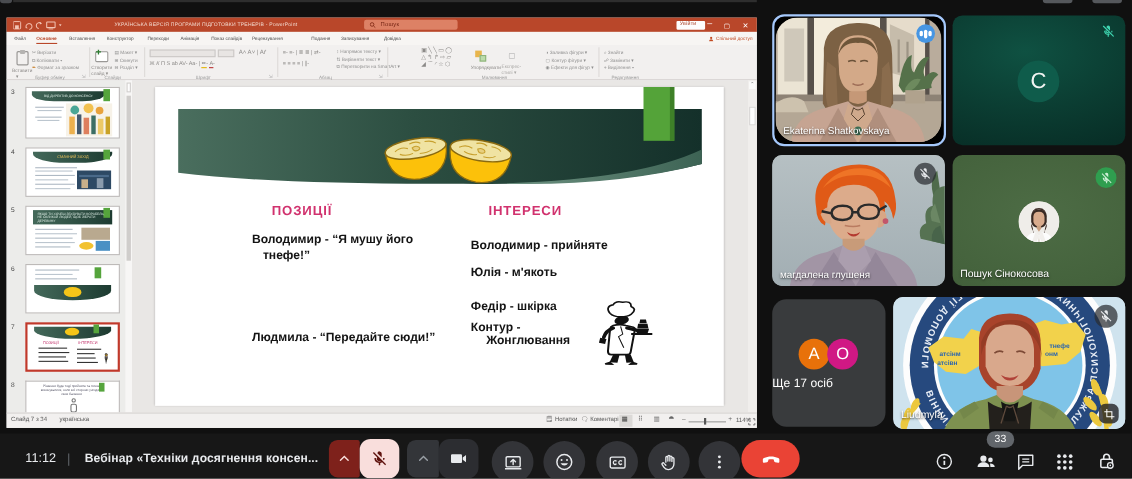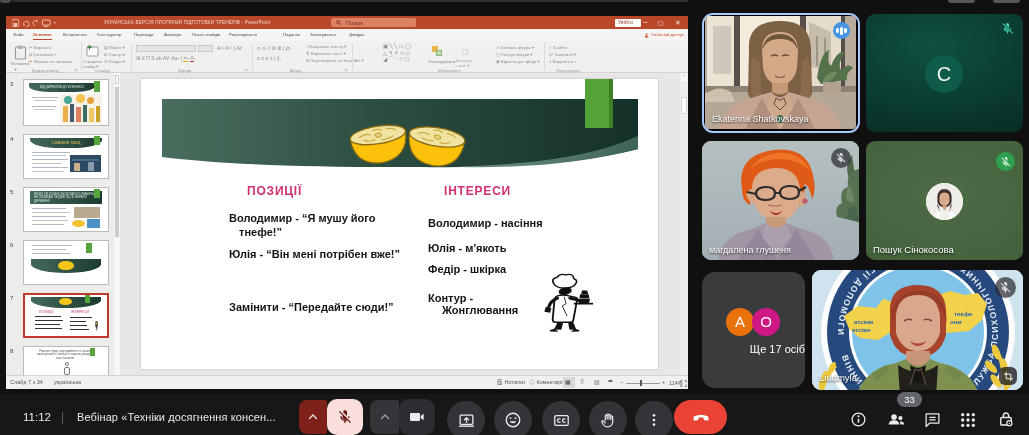--- a/index.html
+++ b/index.html
@@ -288,25 +288,24 @@
               <path d="M412 250 l-3.5 9 7.5 0.5 2 -9.5 Z" fill="#111"></path>
               <path d="M423 250 l1.5 9.5 7 -0.5 -3 -9 Z" fill="#111"></path>
               <path d="M409 258 l-5 2 0.5 1.8 8.5 0.2 Z" fill="#111"></path>
               <path d="M430 258 l5 2 -0.5 1.8 -8.5 0.2 Z" fill="#111"></path>
             </g>
           </svg>
           <div class="h-pink" style="left:106px;top:105px">ПОЗИЦІЇ</div>
           <div class="h-pink" style="left:303px;top:105px">ІНТЕРЕСИ</div>
           <div class="sline" style="left:88px;top:133px">Володимир - “Я мушу його</div>
           <div class="sline" style="left:98px;top:147px">тнефе!”</div>
-          <div class="sline" style="left:88px;top:169px">Юлія - “Він мені потрібен вже!”</div>
-          <div class="sline" style="left:88px;top:222px">Замінити - “Передайте сюди!”</div>
-          <div class="sline" style="left:287px;top:138px">Володимир - насіння</div>
+          <div class="sline" style="left:88px;top:222px">Людмила - “Передайте сюди!”</div>
+          <div class="sline" style="left:287px;top:138px">Володимир - прийняте</div>
           <div class="sline" style="left:287px;top:163px">Юлія - м'якоть</div>
-          <div class="sline" style="left:287px;top:184px">Федір - шкірка</div>
+          <div class="sline" style="left:287px;top:194px">Федір - шкірка</div>
           <div class="sline" style="left:287px;top:213px">Контур -</div>
           <div class="sline" style="left:301px;top:225px">Жонглювання</div>
         </div>
         <div class="abs" style="left:560px;top:0;width:8px;height:302px;background:#f0eeec"></div>
         <div class="abs" style="left:561px;top:1px;width:6px;height:7px;background:#fafafa;color:#888;font-size:5px;text-align:center;line-height:7px">⌃</div>
         <div class="abs" style="left:561px;top:24px;width:6px;height:17px;background:#fdfdfd;border:1px solid #d8d6d4"></div>
       </div>
     </div>
     <div id="statusbar">
       <div class="rtxt" style="left:4px;top:3px;font-size:5.5px;color:#555">Слайд 7 з 34</div>
@@ -323,21 +322,21 @@
       <div class="abs" style="left:634px;top:3.5px;width:2px;height:6px;background:#555"></div>
       <div class="rtxt" style="left:656px;top:3px;font-size:6px;color:#666">+</div>
       <div class="rtxt" style="left:663px;top:3.5px;font-size:5.5px;color:#555">114%</div>
       <svg class="abs" style="left:674px;top:3.5px" width="7" height="7" viewBox="0 0 10 10" fill="none" stroke="#666" stroke-width="1.2">
           <path d="M1 3.5 V1 h2.5 M6.5 1 H9 v2.5 M9 6.5 V9 H6.5 M3.5 9 H1 V6.5"></path>
         </svg>
     </div>
   </div>
 
   <div class="abs" style="left:702px;top:13px;width:158px;height:120px;border:2.5px solid #a5c8fb;border-radius:11px;background:#000">
-    <div class="tile" style="left:1px;top:1px;width:151px;height:113px;border-radius:4px">
+    <div class="tile" style="left:1px;top:1px;width:151px;height:113px;border-radius:20px">
       <svg width="151" height="113" viewBox="0 0 151 113">
         <rect width="151" height="113" fill="#b9ac9c"></rect>
         <rect x="2" y="0" width="28" height="70" fill="#ebe4d4"></rect>
         <rect x="34" y="0" width="62" height="72" fill="#f3ecdc"></rect>
         <rect x="100" y="0" width="36" height="72" fill="#e6dccb"></rect>
         <rect x="29" y="0" width="6" height="74" fill="#57504a"></rect>
         <rect x="95" y="0" width="6" height="74" fill="#57504a"></rect>
         <rect x="136" y="0" width="4" height="74" fill="#57504a"></rect>
         <rect x="0" y="70" width="151" height="8" fill="#8d8275"></rect>
         <rect x="0" y="76" width="151" height="37" fill="#b4a795"></rect>
@@ -448,21 +447,21 @@
     <div class="abs" style="right:8px;top:11px;width:19px;height:19px;border-radius:50%;background:#2f9e4f;display:flex;align-items:center;justify-content:center">
       <svg width="12" height="12" viewBox="0 0 24 24" fill="#cdeed6">
           <path d="M15 10.6V5a3 3 0 0 0-5.94-.6l5.94 5.94ZM9 9.86V8.4l5.6 5.6A3 3 0 0 1 9 9.86ZM4.27 3 21 19.73 19.73 21l-4.19-4.19A6.97 6.97 0 0 1 13 17.93V21h-2v-3.07A7 7 0 0 1 5 11h2a5 5 0 0 0 7.06 4.56L3 4.27 4.27 3Z"></path>
         </svg>
     </div>
   </div>
 
   <div class="tile" style="left:702px;top:272px;width:103px;height:116px;background:#393b3d;border-radius:13px">
     <div class="abs" style="left:24px;top:36px;width:28px;height:28px;border-radius:50%;background:#e8710a;color:#fff;font-size:15px;text-align:center;line-height:28px">A</div>
     <div class="abs" style="left:50px;top:36px;width:28px;height:28px;border-radius:50%;background:#d01884;color:#fff;font-size:15px;text-align:center;line-height:28px">O</div>
-    <div class="abs" style="left:0;top:71px;width:103px;text-align:right;color:#fff;font-size:11px">Ще 17 осіб</div>
+    <div class="abs" style="left:0;top:71px;width:103px;text-align:left;color:#fff;font-size:11px">Ще 17 осіб</div>
   </div>
 
   <div class="tile" style="left:812px;top:270px;width:211px;height:120px;background:#cfe2ec">
     <svg width="211" height="120" viewBox="0 0 211 120">
       <rect width="211" height="120" fill="#cfe3ee"></rect>
       <circle cx="106" cy="62" r="97" fill="#fdfdfd"></circle>
       <circle cx="106" cy="62" r="91" fill="#26497e"></circle>
       <circle cx="106" cy="62" r="69" fill="#fdfdfd"></circle>
       <circle cx="106" cy="62" r="66" fill="#7fc4e8"></circle>
 
@@ -525,21 +524,21 @@
     <div class="abs" style="right:6px;bottom:5px;width:18px;height:18px;border-radius:6px;background:rgba(32,33,36,.8);display:flex;align-items:center;justify-content:center">
       <svg width="11" height="11" viewBox="0 0 24 24" fill="none" stroke="#fff" stroke-width="2">
           <path d="M7 2 v15 h15 M2 7 h15 v15"></path>
         </svg>
     </div>
   </div>
 
   <div id="bar"></div>
   <div class="abs" style="left:23px;top:411px;color:#e8eaed;font-size:11.5px">11:12</div>
   <div class="abs" style="left:61px;top:410px;color:#5f6368;font-size:12px">|</div>
-  <div class="abs" style="left:77px;top:411px;color:#e8eaed;font-size:11px;font-weight:normal;letter-spacing:.1px">Вебінар «Техніки досягнення консен...</div>
+  <div class="abs" style="left:77px;top:411px;color:#e8eaed;font-size:11px;font-weight:bold;letter-spacing:.1px">Вебінар «Техніки досягнення консен...</div>
 
   <div class="abs" style="left:299px;top:400px;width:28px;height:34px;background:#7e211b;border-radius:8px 2px 2px 8px;display:flex;align-items:center;justify-content:center">
     <svg width="12" height="12" viewBox="0 0 24 24" fill="none" stroke="#f9dedc" stroke-width="2.6" stroke-linecap="round">
         <path d="M5 9 l7 7 l7 -7" transform="rotate(180 12 12)"></path>
       </svg>
   </div>
   <div class="abs" style="left:327px;top:399px;width:36px;height:36px;background:#f9dedc;border-radius:10px;display:flex;align-items:center;justify-content:center">
     <svg width="16" height="16" viewBox="0 0 24 24" fill="#601410">
         <path d="M15 10.6V5a3 3 0 0 0-5.94-.6l5.94 5.94ZM9 9.86V8.4l5.6 5.6A3 3 0 0 1 9 9.86ZM4.27 3 21 19.73 19.73 21l-4.19-4.19A6.97 6.97 0 0 1 13 17.93V21h-2v-3.07A7 7 0 0 1 5 11h2a5 5 0 0 0 7.06 4.56L3 4.27 4.27 3Z"></path>
         <path d="M19 11h-2.06a5 5 0 0 1-.34 1.74l1.5 1.5A6.96 6.96 0 0 0 19 11Z"></path>

